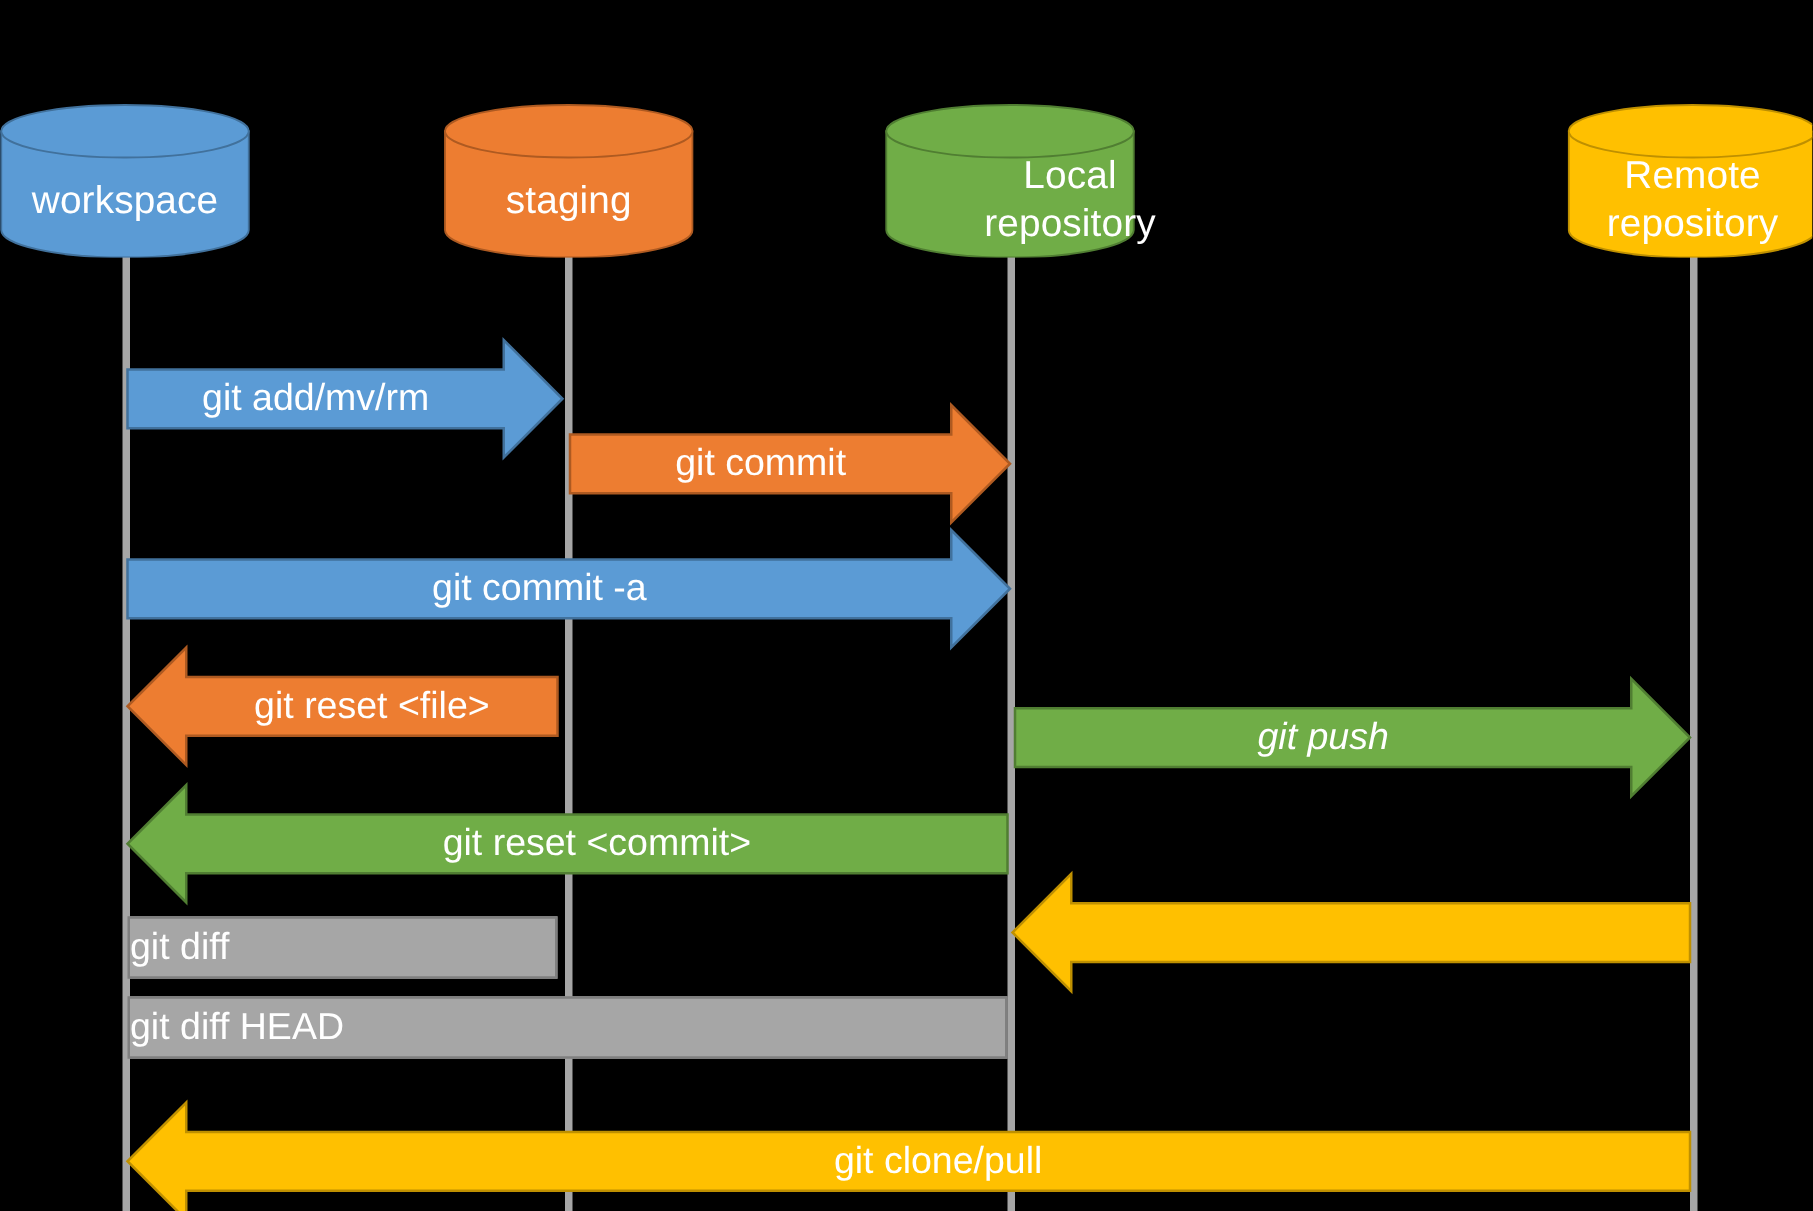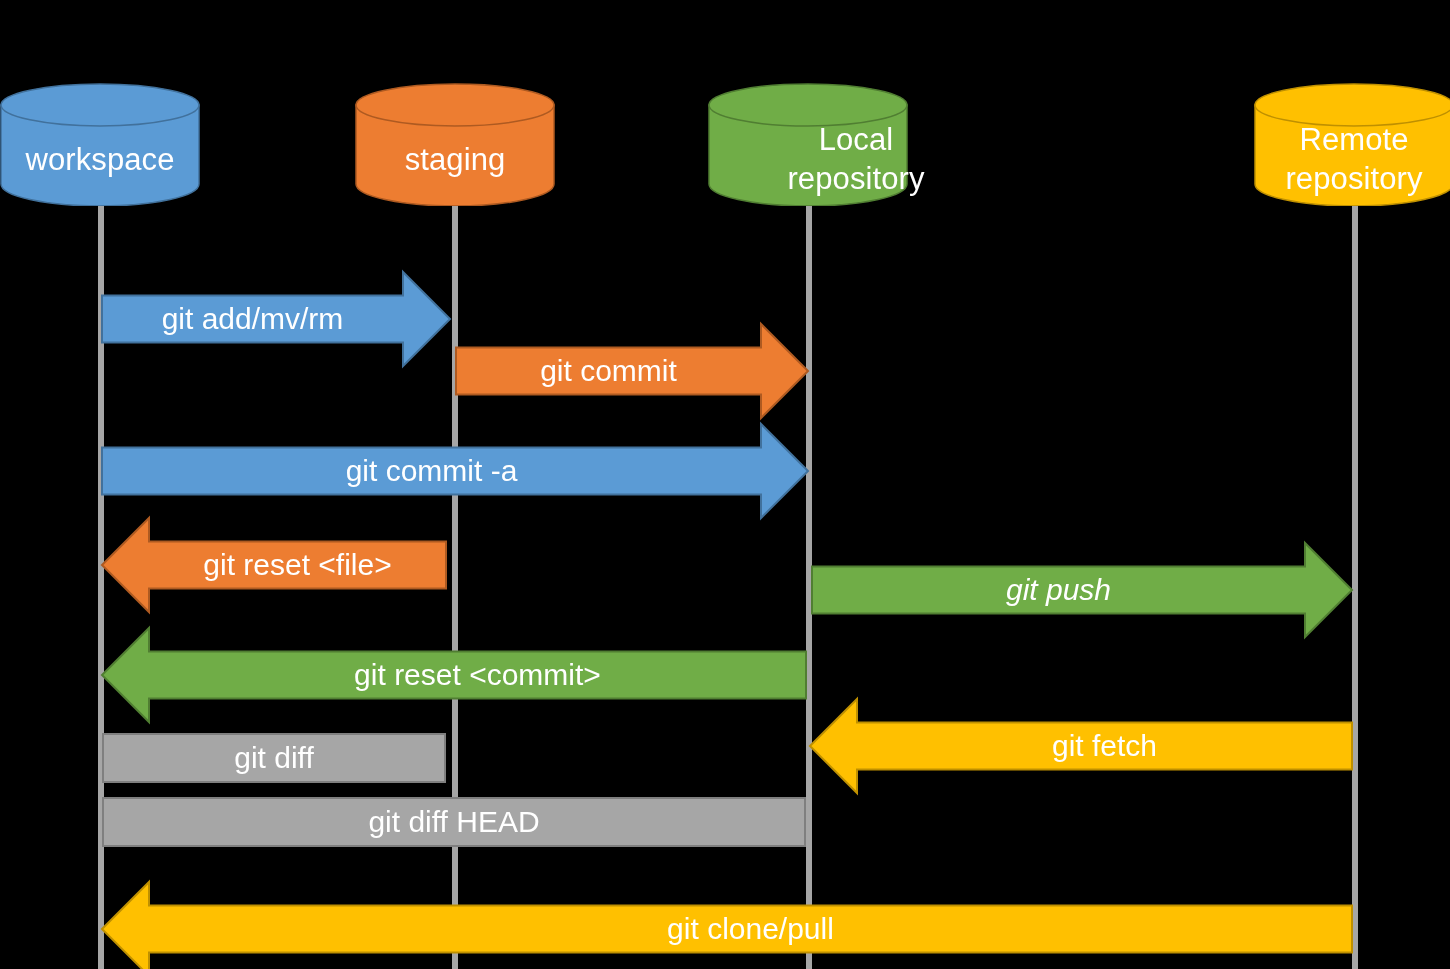--- a/index.html
+++ b/index.html
@@ -58,21 +58,20 @@
   .bar {
     position: absolute;
     box-sizing: border-box;
     background: #a6a6a6;
     border: 2px solid #7f7f7f;
   }
   .bar-label {
     position: absolute;
     left: 0;
     width: 100%;
-    text-align: center;
     color: #ffffff;
     font-size: 30px;
     line-height: 1;
     pointer-events: none;
     white-space: nowrap;
   }
 </style>
 </head>
 <body>
 
@@ -154,21 +153,20 @@
   <div class="arrow" id="ar-5" style="left: 102px; top: 628px; width: 704px; height: 94px;">
       <svg width="704" height="94" viewBox="0 0 704 94">
         <path d="M704,23.5 L47,23.5 L47,0 L0,47 L47,94 L47,70.5 L704,70.5 Z" fill="#70ad47" stroke="#507e32" stroke-width="2" stroke-linejoin="miter"></path>
       </svg>
     <span class="arrow-label" style="top: 32px; left: 47px; width: 657px;">git reset &lt;commit&gt;</span>
   </div>
   <div class="arrow" id="ar-6" style="left: 810px; top: 699px; width: 542px; height: 94px;">
       <svg width="542" height="94" viewBox="0 0 542 94">
         <path d="M542,23.5 L47,23.5 L47,0 L0,47 L47,94 L47,70.5 L542,70.5 Z" fill="#ffc000" stroke="#bf9000" stroke-width="2" stroke-linejoin="miter"></path>
       </svg>
-    <span class="arrow-label" style="top: 32px; left: 47px; width: 495px;">git fetch</span>
   </div>
   <div class="arrow" id="ar-7" style="left: 102px; top: 882px; width: 1250px; height: 94px;">
       <svg width="1250" height="94" viewBox="0 0 1250 94">
         <path d="M1250,23.5 L47,23.5 L47,0 L0,47 L47,94 L47,70.5 L1250,70.5 Z" fill="#ffc000" stroke="#bf9000" stroke-width="2" stroke-linejoin="miter"></path>
       </svg>
     <span class="arrow-label" style="top: 32px; left: 47px; width: 1203px;">git clone/pull</span>
   </div>
 
 </div>
 

